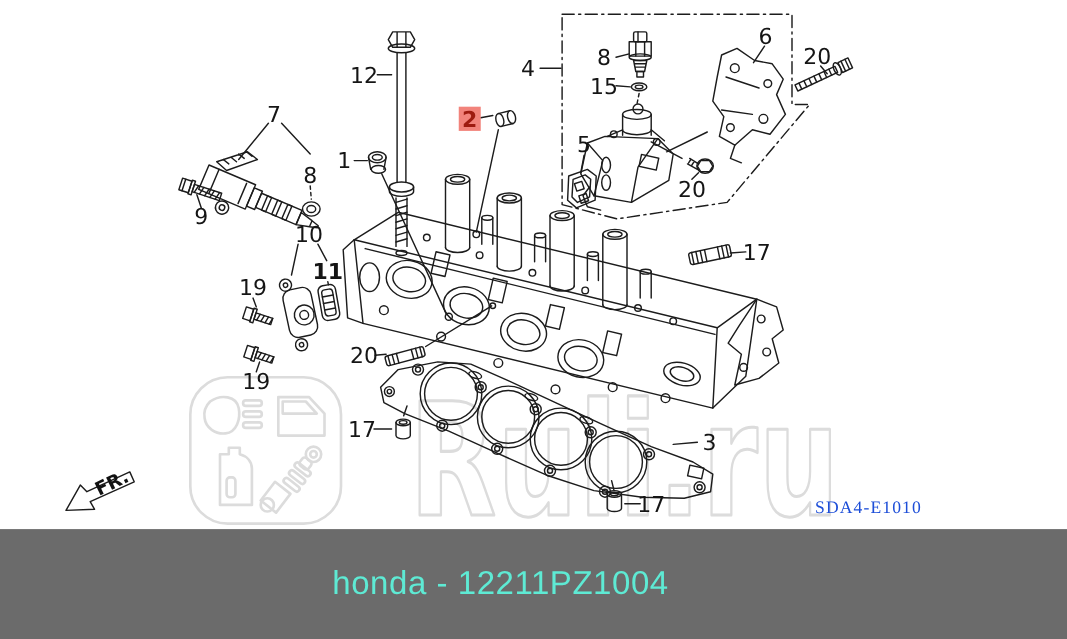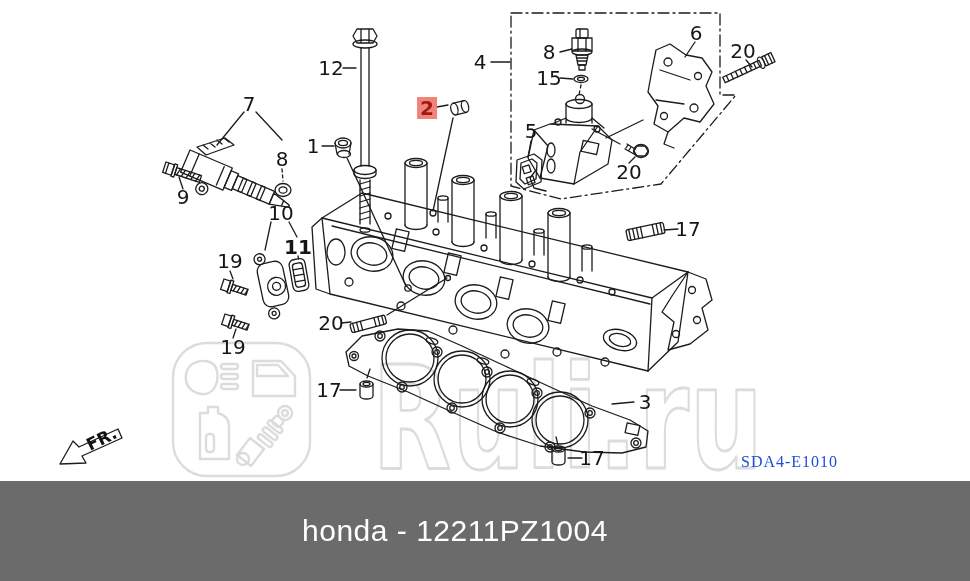--- a/index.html
+++ b/index.html
@@ -11,21 +11,21 @@
   .thin{stroke-width:1 !important;}
   .wm *{fill:none;stroke:#dcdcdc;stroke-width:2.4;stroke-linecap:round;stroke-linejoin:round;}
   .wm text{stroke-width:2.6;letter-spacing:1px;}
   .callout{position:absolute;transform:translate(-50%,-50%);font-size:20px;line-height:1;
            color:#151515;padding:1px 3px;white-space:nowrap;font-family:"DejaVu Sans",sans-serif;}
   .callout.hl{font-weight:bold;}
   .code-label{position:absolute;left:741px;top:453px;font-family:"Liberation Serif","DejaVu Serif",serif;
            font-size:16px;letter-spacing:1px;color:#1d4ed8;}
   .footer{position:absolute;left:0;top:481px;width:970px;height:100px;background:#6b6b6b;
           display:flex;align-items:center;justify-content:center;gap:46px;
-          font-family:"Liberation Sans",sans-serif;font-size:30px;color:#ffffff;
+          font-family:"Liberation Sans",sans-serif;font-size:30px;color:#5eead4;
           letter-spacing:0.5px;transform:none;}
   .footer .inner{display:flex;gap:46px;transform:translateX(-30px);}
 </style>
 </head>
 <body>
 
 <div class="stage">
 
 <svg width="970" height="481" viewBox="0 0 970 481">
 

